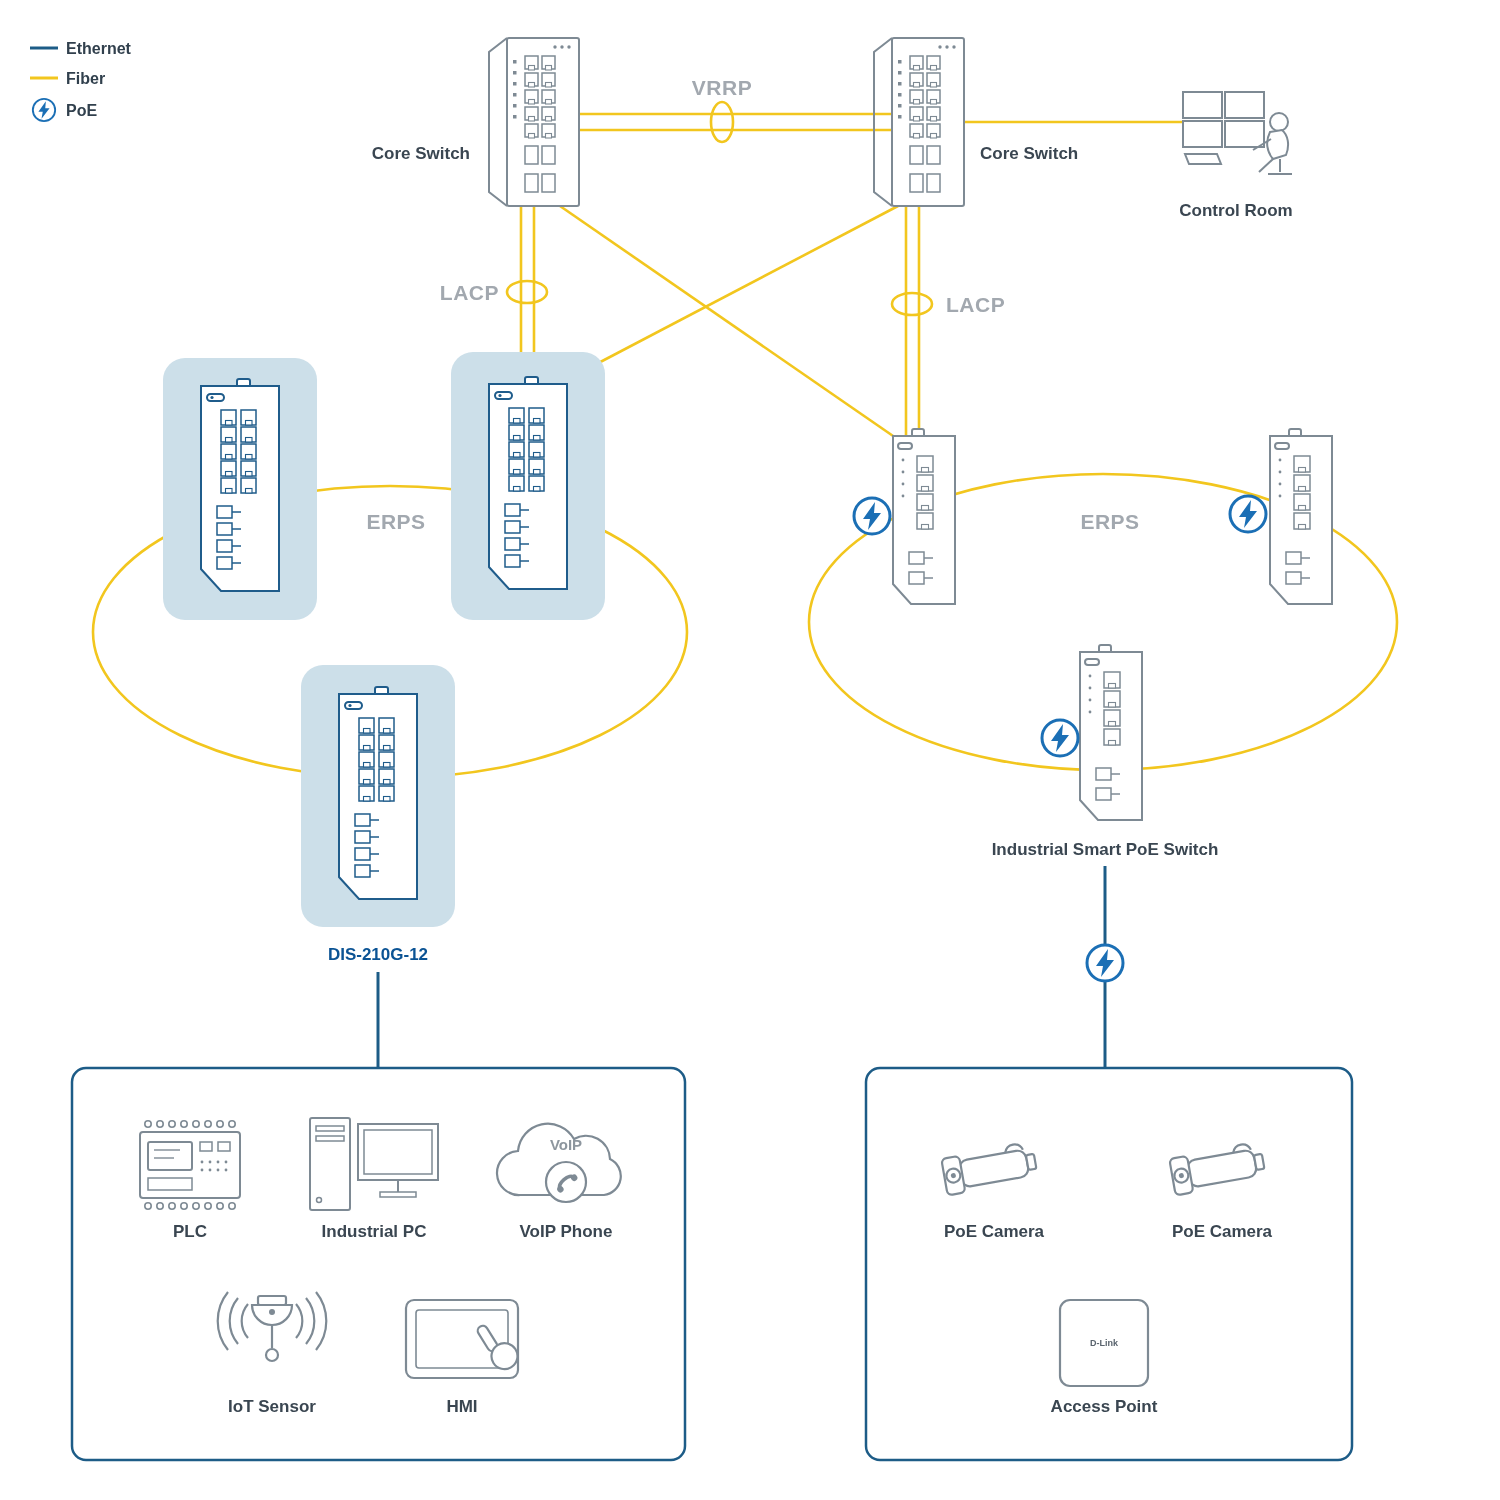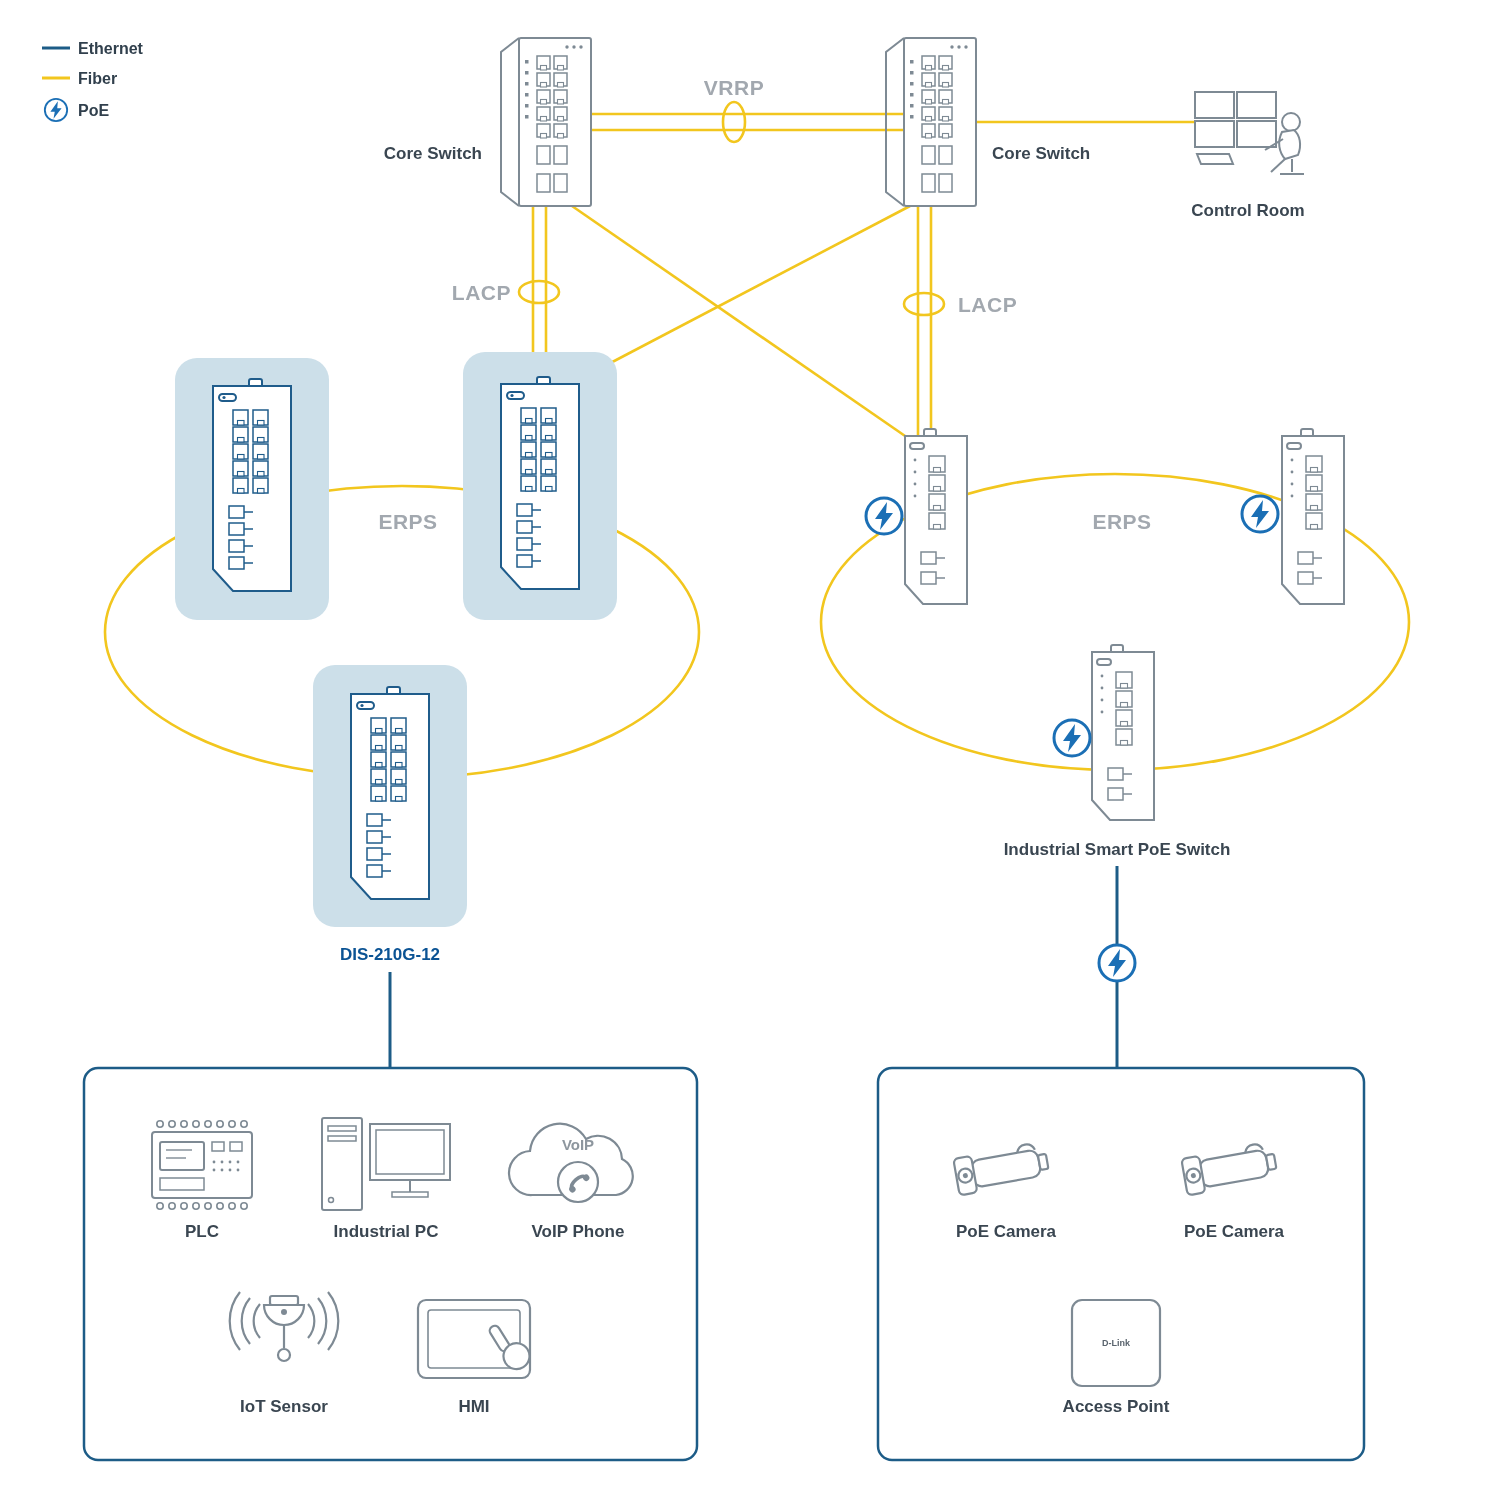--- a/index.html
+++ b/index.html
@@ -1,16 +1,16 @@
 <!DOCTYPE html>
 <html><head>
 <meta charset="utf-8">
 <style>
   html,body{margin:0;padding:0;background:#ffffff;}
-  .stage{width:1304px;height:1500px;position:relative;margin-left:12px;}
+  .stage{width:1304px;height:1500px;position:relative;}
   svg{display:block;}
   text{font-family:"Liberation Sans", sans-serif;}
   .lbl{font-size:17px;font-weight:700;fill:#3A4651;}
   .proto{font-size:21px;font-weight:700;fill:#A2A8AF;letter-spacing:.5px;}
   .leg{font-size:16px;font-weight:700;fill:#31404D;}
   .model{font-size:17px;font-weight:700;fill:#0B5394;}
   .tiny{font-size:15px;font-weight:700;fill:#8D969E;}
   .micro{font-size:9px;font-weight:700;fill:#5A646E;}
   .devbox{fill:#ffffff;stroke:#1D5C87;stroke-width:2.5;}
 </style>

